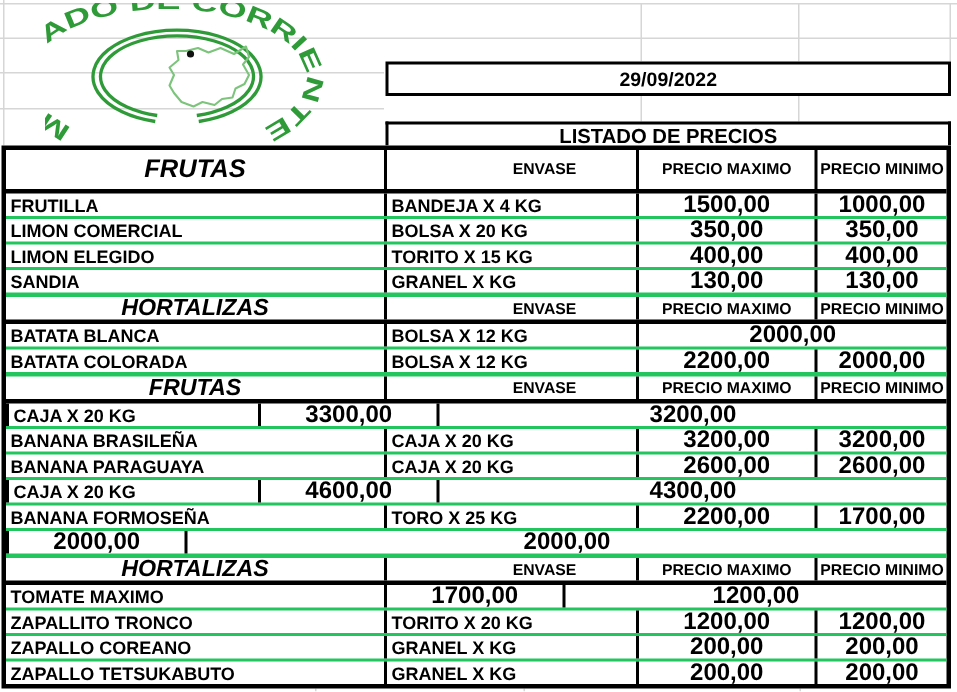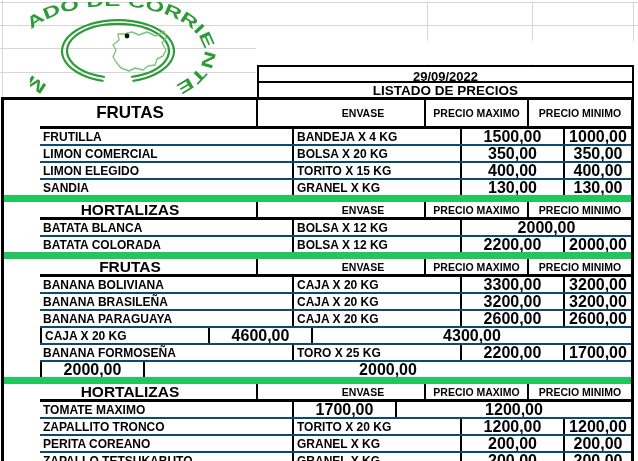--- a/index.html
+++ b/index.html
@@ -26,38 +26,38 @@
   .logo{position:absolute;left:30px;top:2px;width:210px;height:96px;}
   .logo .arc{fill:#2e9b38;font-family:"Liberation Sans","DejaVu Sans",sans-serif;
              font-weight:bold;font-size:16px;}
   .logo .ring{fill:none;stroke:#2e9b38;stroke-width:2.2;}
   .logo .map{fill:none;stroke:#7cc47c;stroke-width:1.4;stroke-linejoin:round;}
 
   
   .box{position:absolute;left:257px;width:377px;border:2px solid #000;
        box-sizing:border-box;display:flex;align-items:center;justify-content:center;
        font-weight:700;background:#fff;}
-  .date-box{top:41px;height:23px;font-size:13px;margin-top:24px;}
+  .date-box{top:41px;height:23px;font-size:13px;}
   .title-box{top:81px;height:16px;border-bottom:none;font-size:13.5px;line-height:13px;}
 
   
   .tbl{position:absolute;left:1px;top:97px;width:633px;border:3px solid #000;
        box-sizing:border-box;background:#fff;font-weight:700;}
-  .row{display:flex;border-top:2px solid #0c4a6e;}
+  .row{display:flex;border-top:2px solid #22c55e;}
   .row.first-head{border-top:none;height:26px;}
-  .row.section-row{border-top:7px solid #22c55e;height:15px;}
-  .row.data-row{height:15px;margin-left:36px;}
+  .row.section-row{border-top:3px solid #22c55e;height:15px;}
+  .row.data-row{height:15px;}
   .row.after-section{border-top:3px solid #000;}
   .cell{display:flex;align-items:center;overflow:hidden;white-space:pre;box-sizing:border-box;}
   .c0{width:252px;}
   .c1{width:168px;padding-left:44px;}
-  .c2{width:103px;}
+  .c2{width:119px;}
   .c3{flex:1;}
   .c1,.c2,.c3{border-left:2px solid #000;}
-  .sec-name{justify-content:center;font-size:15.5px;}
+  .sec-name{justify-content:center;font-size:15.5px;font-style:italic;}
   .first-head .sec-name{font-size:17px;}
   .colhead{justify-content:center;font-size:10.5px;}
   .prod,.env{padding-left:3px;font-size:12px;}
   .price{justify-content:center;font-size:16px;}
 </style>
 </head>
 <body>
 
 <div>
   <div class="gl gl-h1"></div>
@@ -142,21 +142,20 @@
       <div class="cell c2 price">2200,00</div>
       <div class="cell c3 price">2000,00</div>
     </div>
     <div class="row head-row section-row">
       <div class="cell c0 sec-name">FRUTAS</div>
       <div class="cell c1 colhead">ENVASE</div>
       <div class="cell c2 colhead">PRECIO MAXIMO</div>
       <div class="cell c3 colhead">PRECIO MINIMO</div>
     </div>
     <div class="row data-row after-section">
-      <div class="cell c0 prod">BANANA BOLIVIANA</div>
       <div class="cell c1 env">CAJA X 20 KG</div>
       <div class="cell c2 price">3300,00</div>
       <div class="cell c3 price">3200,00</div>
     </div>
     <div class="row data-row">
       <div class="cell c0 prod">BANANA BRASILEÑA</div>
       <div class="cell c1 env">CAJA X 20 KG</div>
       <div class="cell c2 price">3200,00</div>
       <div class="cell c3 price">3200,00</div>
     </div>
@@ -192,21 +191,21 @@
       <div class="cell c2 price">1700,00</div>
       <div class="cell c3 price">1200,00</div>
     </div>
     <div class="row data-row">
       <div class="cell c0 prod">ZAPALLITO TRONCO</div>
       <div class="cell c1 env">TORITO X 20 KG</div>
       <div class="cell c2 price">1200,00</div>
       <div class="cell c3 price">1200,00</div>
     </div>
     <div class="row data-row">
-      <div class="cell c0 prod">PERITA COREANO</div>
+      <div class="cell c0 prod">ZAPALLO COREANO</div>
       <div class="cell c1 env">GRANEL X KG</div>
       <div class="cell c2 price">200,00</div>
       <div class="cell c3 price">200,00</div>
     </div>
     <div class="row data-row">
       <div class="cell c0 prod">ZAPALLO TETSUKABUTO</div>
       <div class="cell c1 env">GRANEL X KG</div>
       <div class="cell c2 price">200,00</div>
       <div class="cell c3 price">200,00</div>
     </div>

